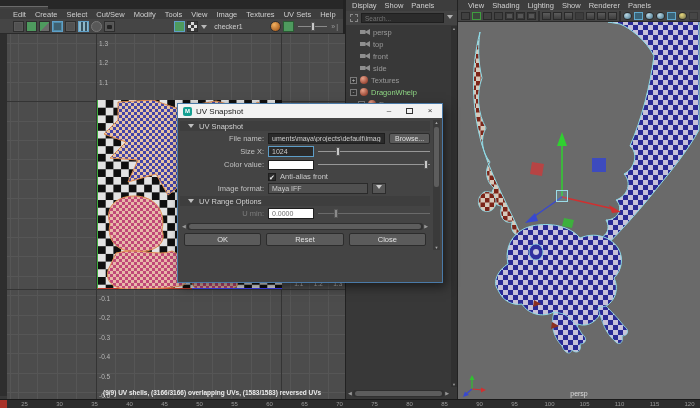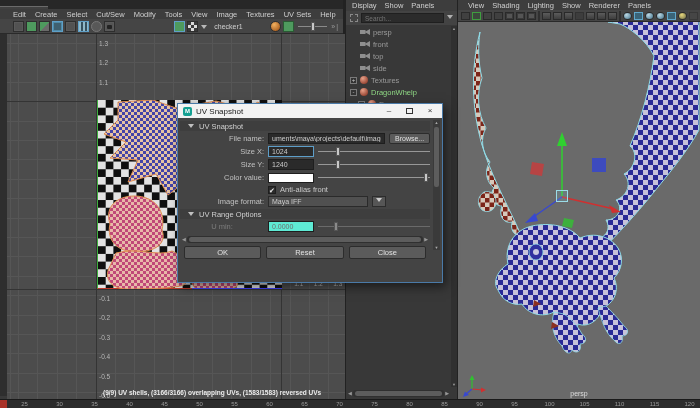--- a/index.html
+++ b/index.html
@@ -109,24 +109,24 @@
   .maya-ico{width:9px;height:9px;background:#14a092;border-radius:2px;color:#fff;font-size:6px;font-weight:bold;text-align:center;line-height:9px;}
   .dlg-title-text{font-size:8px;color:#1a1a1a;flex:1;}
   .win-btn{font-size:8px;color:#333;width:14px;text-align:center;line-height:12px;}
   .win-max{width:7px;height:6px;border:1px solid #333;margin:0 6px;}
   .dlg-body{position:absolute;top:14px;left:0;right:0;bottom:0;background:#444;padding:2px 12px 0 2px;}
   .dlg-sect{height:10px;margin:1px 0;background:#3e3e3e;display:flex;align-items:center;gap:5px;padding-left:8px;font-size:7.5px;color:#d0d0d0;}
   .tri{width:0;height:0;border:3px solid transparent;border-top:4px solid #c0c0c0;margin-top:3px;}
   .drow{display:flex;align-items:center;height:13px;gap:4px;}
   .drow.short{height:11px;}
   .dlabel{width:84px;text-align:right;font-size:7.5px;color:#c0c0c0;flex:0 0 auto;}
-  .dlabel.dis{color:#7d7d7d;text-align:center;}
+  .dlabel.dis{color:#7d7d7d;}
   .fld{height:11px;background:#2a2a2a;border:1px solid #1e1e1e;color:#cccccc;font-size:7px;padding:0 3px;}
   .fld.focus{border-color:#5d9ec9;}
-  .fld.dis{color:#6e6e6e;background:#5eead4;}
+  .fld.dis{color:#6e6e6e;background:#ffffff;}
   .fld.drop{background:#505050;border-color:#2a2a2a;}
   .f-file{width:126px;}
   .f-num{width:46px;}
   .f-fmt{width:100px;}
   .f-rng{width:82px;}
   .btn-browse{width:44px;height:11px;background:#5b5b5b;border:1px solid #2c2c2c;border-radius:2px;color:#e0e0e0;font-size:7px;line-height:9px;text-align:center;}
   .ddbtn{width:14px;height:11px;background:#565656;border:1px solid #2c2c2c;display:flex;align-items:center;justify-content:center;}
   .ddbtn .dd-arrow{border-top-color:#ccc;}
   .sld{position:relative;height:9px;flex:1;}
   .sld::before{content:"";position:absolute;left:0;right:0;top:4px;height:1px;background:#979797;}
@@ -259,25 +259,25 @@
       <input class="search-input" placeholder="Search..." style="">
       <span class="dd-arrow"></span>
     </div>
     <div class="ol-list">
       <div class="ol-row">
         <span class="cam"></span>
         <span class="ol-lbl">persp</span>
       </div>
       <div class="ol-row">
         <span class="cam"></span>
-        <span class="ol-lbl">front</span>
+        <span class="ol-lbl">top</span>
       </div>
       <div class="ol-row">
         <span class="cam"></span>
-        <span class="ol-lbl">top</span>
+        <span class="ol-lbl">front</span>
       </div>
       <div class="ol-row">
         <span class="cam"></span>
         <span class="ol-lbl">side</span>
       </div>
       <div class="ol-row toplevel">
         <span class="ol-expand">+</span>
         <span class="ball"></span>
         <span class="ol-lbl">Textures</span>
       </div>
@@ -436,27 +436,20 @@
         <span class="btn-browse">Browse...</span>
       </div>
       <div class="drow">
         <span class="dlabel">Size X:</span>
         <input class="fld f-num focus" value="1024" style="">
         <div class="sld">
             <div class="hd" style="left:16%"></div>
           </div>
       </div>
       <div class="drow">
-        <span class="dlabel">Size Y:</span>
-        <input class="fld f-num" value="1240" style="">
-        <div class="sld">
-            <div class="hd" style="left:16%"></div>
-          </div>
-      </div>
-      <div class="drow">
         <span class="dlabel">Color value:</span>
         <span class="swatch"></span>
         <div class="sld">
             <div class="hd" style="left:95%"></div>
           </div>
       </div>
       <div class="drow short">
         <span class="dlabel"></span>
         <span class="chk">✔</span>
         <span class="chklbl">Anti-alias front</span>

